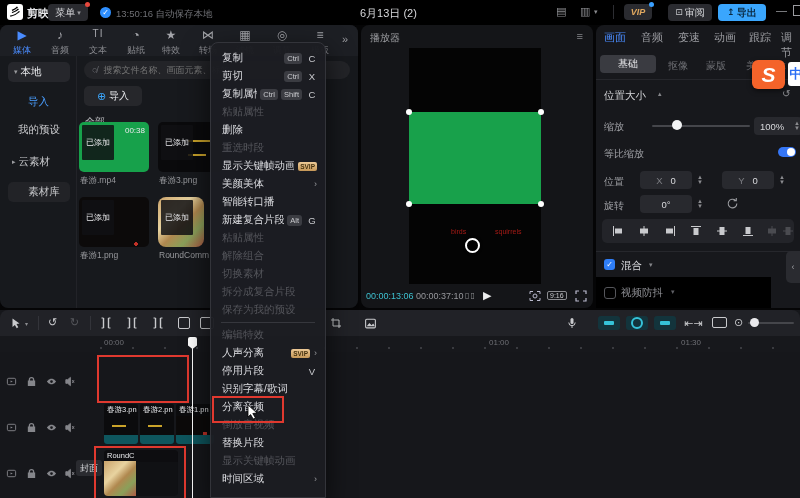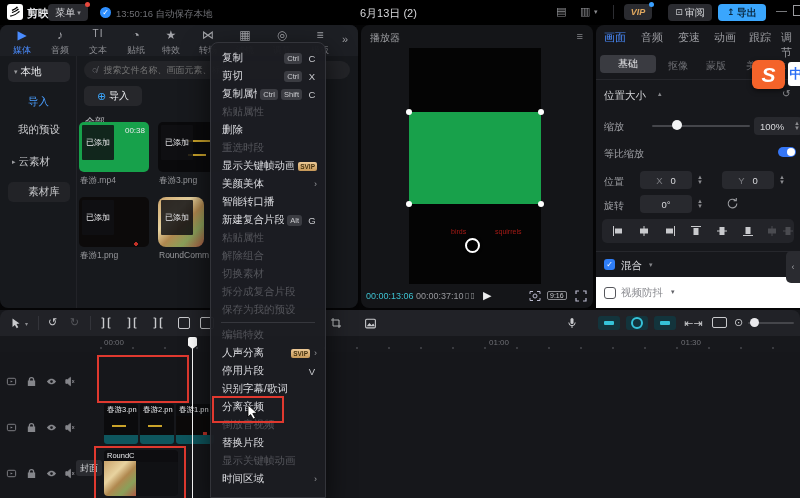--- a/index.html
+++ b/index.html
@@ -375,21 +375,21 @@
     <svg class="abs sic" style="left:180px;top:6px;color:#4a4b50;" width="12" height="12">
         <use href="#i-am"></use>
       </svg>
   </div>
   <div class="abs" style="left:0;top:226px;width:204px;height:1px;background:#26272c;"></div>
 
   <span class="abs" style="left:8px;top:234px;width:11px;height:11px;background:#2f7ef7;border-radius:3px;color:#fff;font-size:8px;text-align:center;line-height:11px;">✓</span>
   <span class="abs" style="left:25px;top:234px;font-size:10.5px;color:#d8d9dd;">混合</span>
   <span class="abs" style="left:53px;top:236px;font-size:7px;color:#85868a;">▾</span>
 
-  <div class="abs" style="left:0;top:252px;width:204px;height:31px;background:#ffffff;">
+  <div class="abs" style="left:0;top:252px;width:175px;height:31px;background:#000000;">
     <span class="abs" style="left:8px;top:10px;width:10px;height:10px;border:1px solid #55565b;border-radius:3px;"></span>
     <span class="abs" style="left:25px;top:9px;font-size:10.5px;color:#8b8c91;">视频防抖</span>
     <span class="abs" style="left:75px;top:11px;font-size:7px;color:#606166;">▾</span>
   </div>
 
   <div class="abs" style="left:190px;top:226px;width:14px;height:32px;background:#2a2b30;border-radius:5px 0 0 5px;text-align:center;line-height:32px;font-size:9px;color:#9b9ca0;">‹</div>
 </div>
 
 <div class="abs" style="left:752px;top:60px;z-index:30;">
   <span class="abs" style="left:0;top:0;width:33px;height:29px;background:#f4632a;border-radius:6px;color:#fff;font-size:21px;font-weight:bold;font-style:italic;text-align:center;line-height:29px;box-shadow:0 2px 5px rgba(0,0,0,.5);">S</span>

